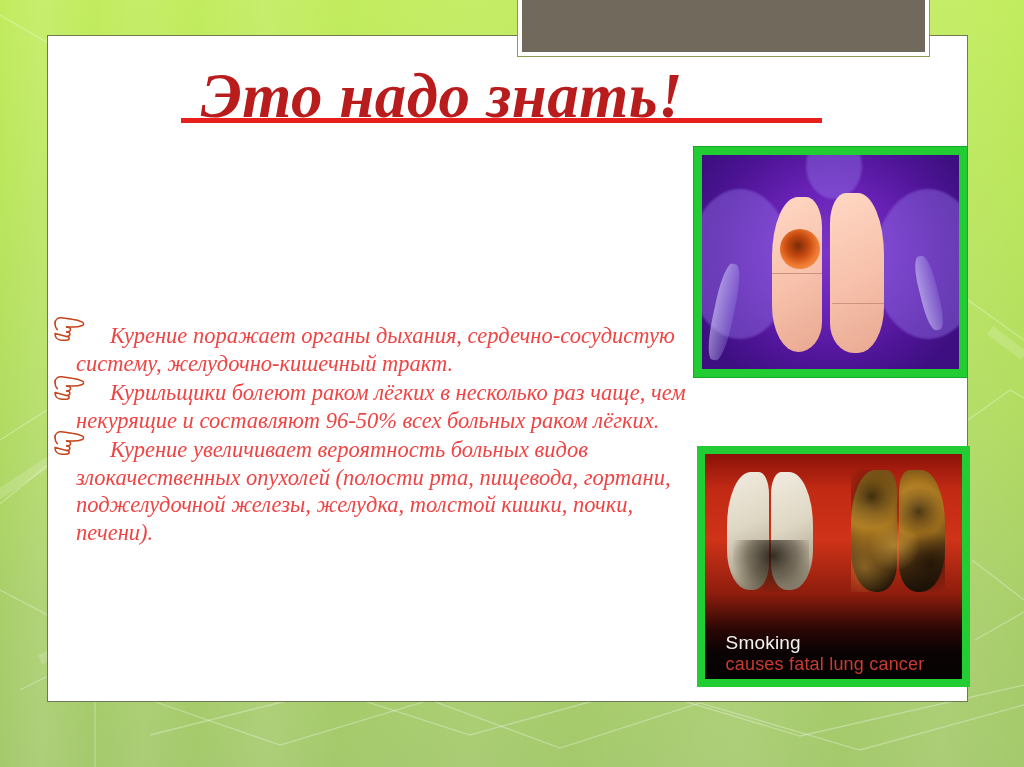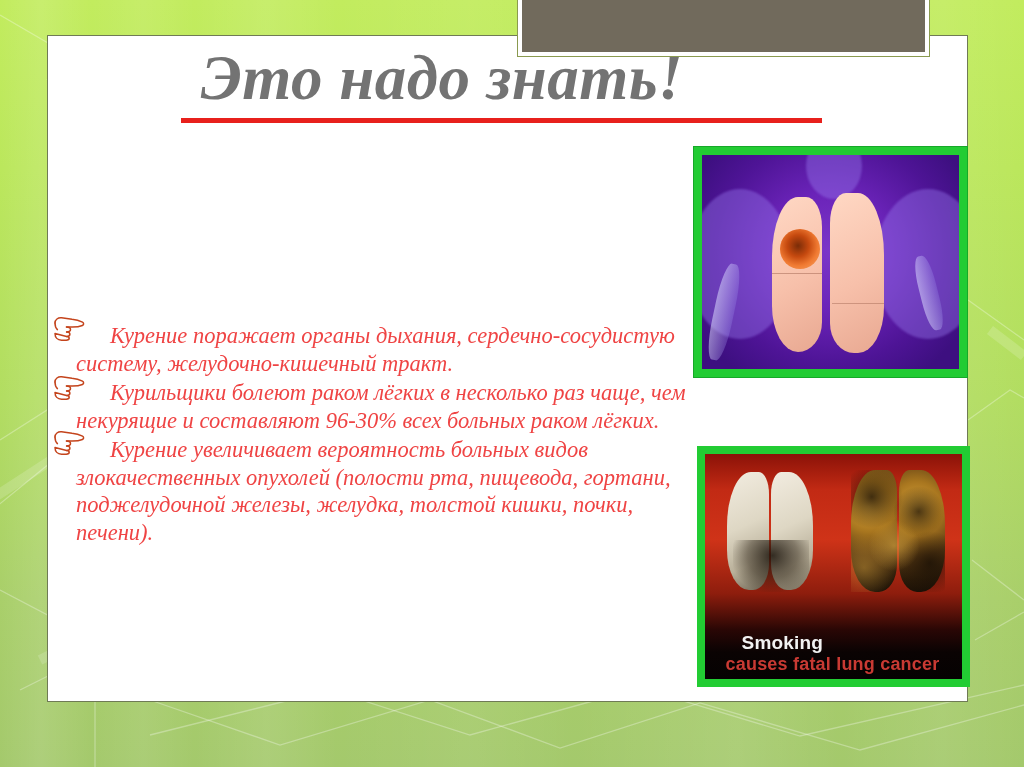--- a/index.html
+++ b/index.html
@@ -88,23 +88,24 @@
     top: 47px;
     width: 790px;
     text-align: center;
   }
   .title {
     font-family: "Liberation Serif", "DejaVu Serif", serif;
     font-style: italic;
     font-weight: 700;
     font-size: 63px;
     line-height: 1.0;
-    color: #737373;
+    color: #b91c1c;
     letter-spacing: 0.5px;
     white-space: nowrap;
+    margin-top: 18px;
   }
   .title-rule {
     position: absolute;
     left: 134px;
     top: 71px;
     width: 641px;
     height: 5px;
     background: #e8201c;
   }
 
@@ -208,29 +209,28 @@
   }
   .cmp-caption {
     position: absolute;
     left: 8%;
     bottom: 4px;
     width: 90%;
     font-family: "Liberation Sans", "DejaVu Sans", sans-serif;
   }
   .cmp-caption .l1 {
     font-size: 19px;
-    font-weight: 700;
+    font-weight: 400;
     color: #f2f2f2;
     line-height: 21px;
     letter-spacing: 0.2px;
-    margin-left: 16px;
   }
   .cmp-caption .l2 {
     font-size: 18px;
-    font-weight: 700;
+    font-weight: 400;
     color: #c93a33;
     line-height: 22px;
     letter-spacing: 0.2px;
   }
 </style>
 </head>
 <body>
 
 <div id="slide">
 
@@ -292,21 +292,21 @@
         <svg viewBox="0 0 34 30">
           <g fill="none" stroke="#c4441c" stroke-width="1.5" stroke-linejoin="round" stroke-linecap="round">
             <path d="M3 9 C3 5.5 6 3.5 9.5 3.8 L20 5.2 C24 5.6 27 6.4 30.5 8.2 C32 9 32 10.8 30.4 11.5 C27.5 12.7 24 13.1 20.5 13.1 L14.5 13.1"></path>
             <path d="M14.5 13.1 C17 13.1 18.5 14.2 18.5 15.6 C18.5 17 17 18 14.6 18"></path>
             <path d="M14.6 18 C16.6 18 17.9 18.9 17.9 20.2 C17.9 21.5 16.6 22.4 14.6 22.4"></path>
             <path d="M14.6 22.4 C16.2 22.4 17.2 23.2 17.2 24.3 C17.2 25.4 16.1 26.2 14.2 26.2 L9.5 26.2 C5.5 26.2 3 23.5 3 19.5 Z"></path>
             <path d="M3 9 C3 12 3.6 14 5.4 15.6"></path>
           </g>
         </svg>
       </span>
-      <span>Курильщики болеют раком лёгких в несколько раз чаще, чем некурящие и составляют 96-30% всех больных раком лёгких.</span>
+      <span>Курильщики болеют раком лёгких в несколько раз чаще, чем некурящие и составляют 96-50% всех больных раком лёгких.</span>
     </p>
 
     <p class="para">
       <span class="hand hand-3">
         <svg viewBox="0 0 34 30">
           <g fill="none" stroke="#c4441c" stroke-width="1.5" stroke-linejoin="round" stroke-linecap="round">
             <path d="M3 9 C3 5.5 6 3.5 9.5 3.8 L20 5.2 C24 5.6 27 6.4 30.5 8.2 C32 9 32 10.8 30.4 11.5 C27.5 12.7 24 13.1 20.5 13.1 L14.5 13.1"></path>
             <path d="M14.5 13.1 C17 13.1 18.5 14.2 18.5 15.6 C18.5 17 17 18 14.6 18"></path>
             <path d="M14.6 18 C16.6 18 17.9 18.9 17.9 20.2 C17.9 21.5 16.6 22.4 14.6 22.4"></path>
             <path d="M14.6 22.4 C16.2 22.4 17.2 23.2 17.2 24.3 C17.2 25.4 16.1 26.2 14.2 26.2 L9.5 26.2 C5.5 26.2 3 23.5 3 19.5 Z"></path>

